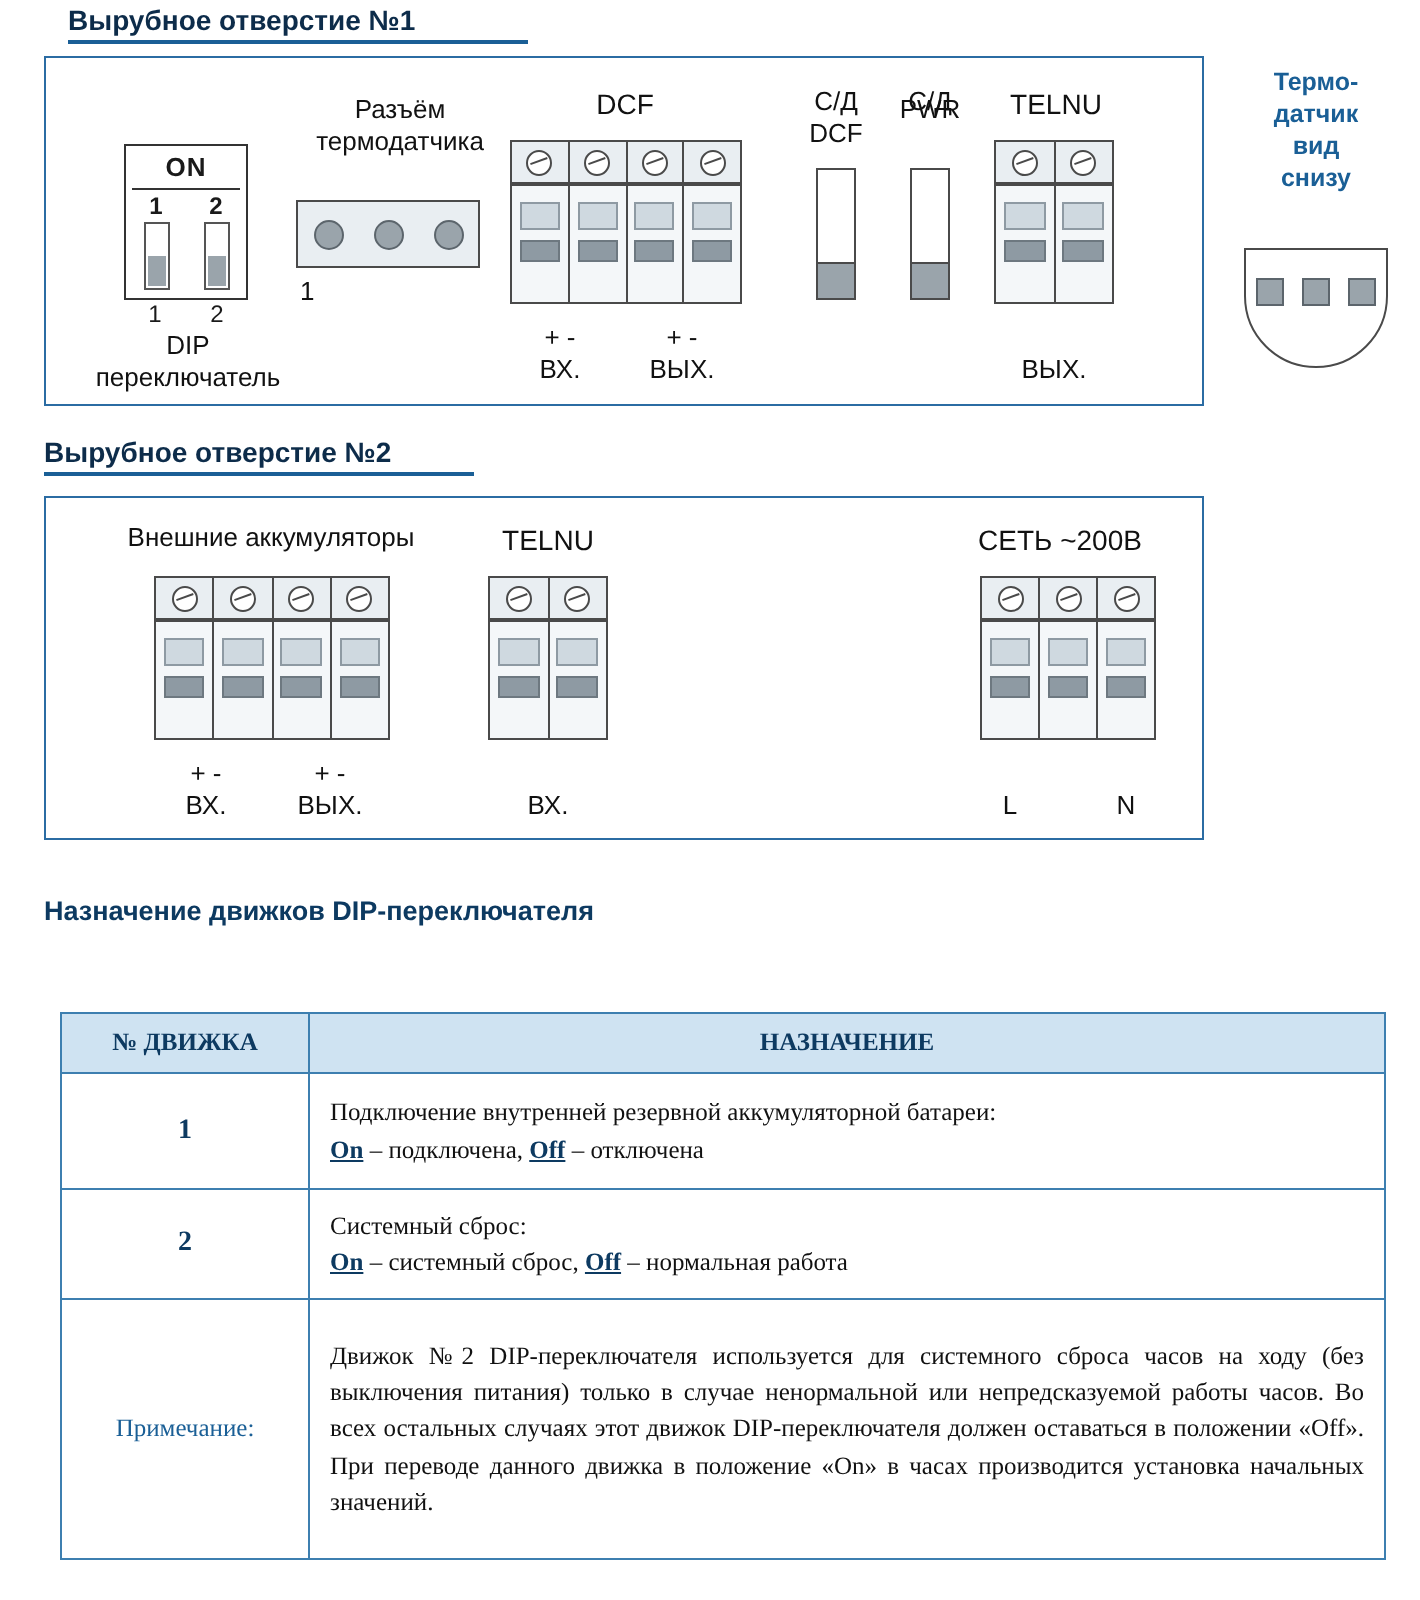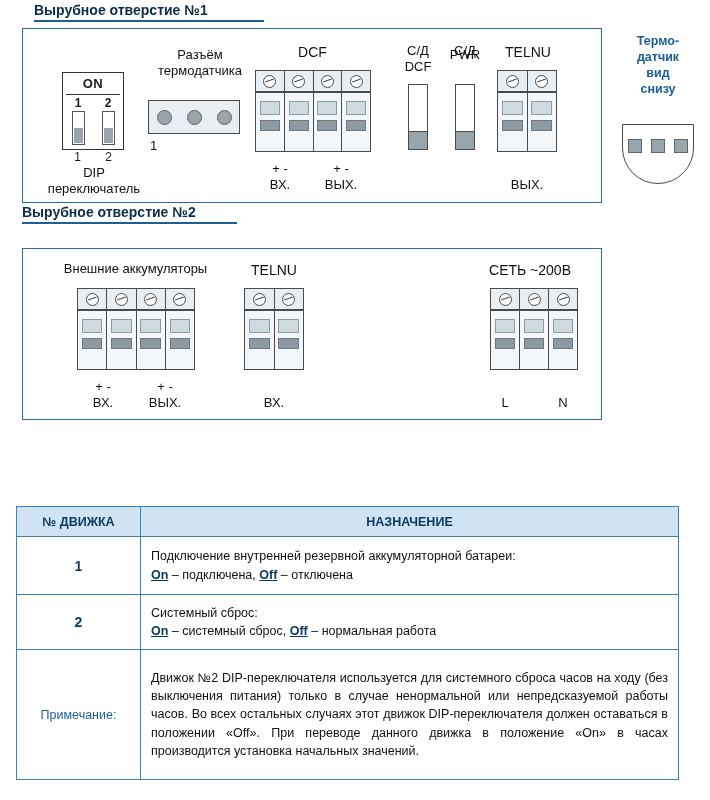--- a/index.html
+++ b/index.html
@@ -410,21 +410,21 @@
   <div class="lbl blue" style="left:618px; top:66px; width:80px; font-size:12.5px;">вид</div>
   <div class="lbl blue" style="left:618px; top:82px; width:80px; font-size:12.5px;">снизу</div>
   <div class="sensor" style="left:622px; top:124px; width:72px; height:60px;">
     <div class="pads">
       <div class="pad"></div>
       <div class="pad"></div>
       <div class="pad"></div>
     </div>
   </div>
 
-  <div class="sec-title" style="left:22px; top:204px; width:215px;">Вырубное отверстие №2</div>
+  <div class="sec-title" style="left:22px; top:218px; width:215px;">Вырубное отверстие №2</div>
 
   <div class="panel" style="left:22px; top:248px; width:580px; height:172px;"></div>
 
   <div class="lbl" style="left:38px; top:262px; width:195px;">Внешние аккумуляторы</div>
   <div class="tblock" style="left:77px; top:288px; width:118px; height:82px;">
     <div class="tb-top" style="width:118px; height:22px;">
       <div class="tb-screwcell">
           <span class="screw"></span>
         </div>
       <div class="tb-screwcell">
@@ -509,23 +509,24 @@
       <div class="tb-cell">
           <span class="bar-light"></span>
           <span class="bar-dark"></span>
         </div>
     </div>
   </div>
   <div class="lbl" style="left:490px; top:396px; width:30px;">L</div>
   <div class="lbl" style="left:548px; top:396px; width:30px;">N</div>
 
   <div class="caption" style="left:22px; top:446px; width:560px;">
-  </div>
-
-  <table class="tbl" style="left:16px; top:506px; width:662px;">
+    <div>Назначение движков DIP-переключателя</div>
+  </div>
+
+  <table class="tbl" style="left:30px; top:506px; width:662px;font-family:Liberation Serif, serif;">
     <colgroup>
       <col style="width:124px;">
       <col style="width:538px;">
     </colgroup>
     <thead>
       <tr>
         <th class="c1">№ ДВИЖКА</th>
         <th class="c2">НАЗНАЧЕНИЕ</th>
       </tr>
     </thead>

